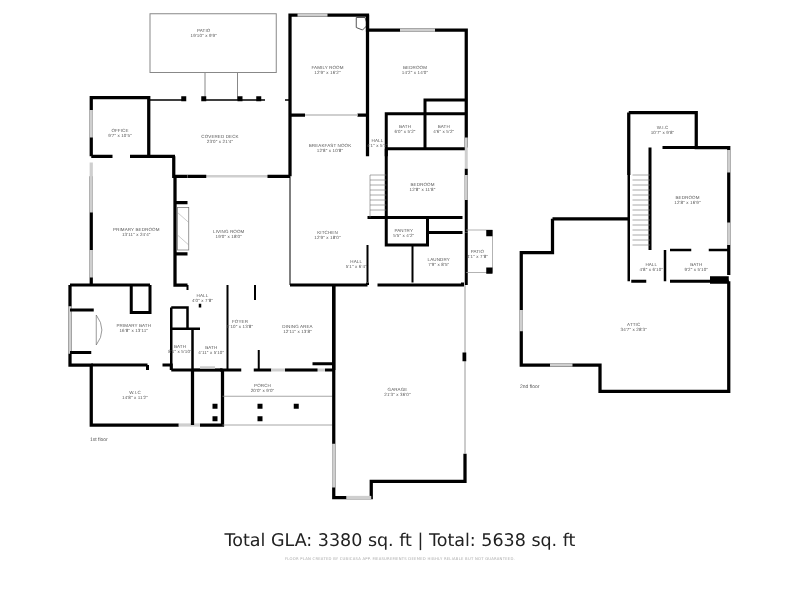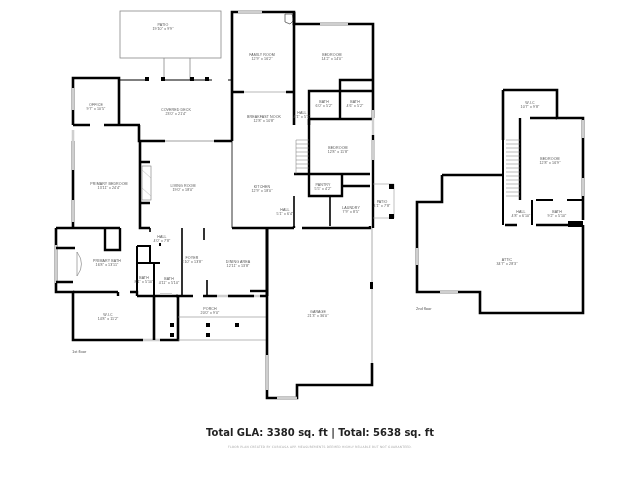--- a/index.html
+++ b/index.html
@@ -3,21 +3,21 @@
 <meta charset="utf-8">
 <style>
   html, body { margin:0; padding:0; background:#ffffff; }
   body { width:640px; height:480px; position:relative; overflow:hidden; font-family:"Liberation Sans", sans-serif; }
   svg.plan { position:absolute; left:0; top:0; }
   .room-label { position:absolute; text-align:center; font-size:3.6px; line-height:4.4px; color:#555; white-space:nowrap; transform:translate(-50%,-50%); letter-spacing:0.1px; }
   .room-label .nm { display:block; text-transform:uppercase; }
   .room-label .dm { display:block; }
   .floor-label { position:absolute; font-size:4px; color:#555; }
   .summary { position:absolute; left:0; width:640px; top:428px; text-align:center; color:#222; font-family:"DejaVu Sans", sans-serif; }
-  .summary .l1 { font-weight:bold; font-size:10px; line-height:10px; }
+  .summary .l1 { font-weight:normal; font-size:14px; line-height:10px; }
   .summary .l2, .summary .l3 { font-size:7.6px; line-height:9.5px; }
   .summary .disc { font-size:3px; color:#aaa; margin-top:7px; letter-spacing:0.2px; }
 </style>
 </head>
 <body>
 
 <svg class="plan" width="640" height="480" viewBox="0 0 640 480">
   <g fill="none">
 
     <rect x="120" y="11" width="101" height="47" stroke="#888" stroke-width="0.8"></rect>

